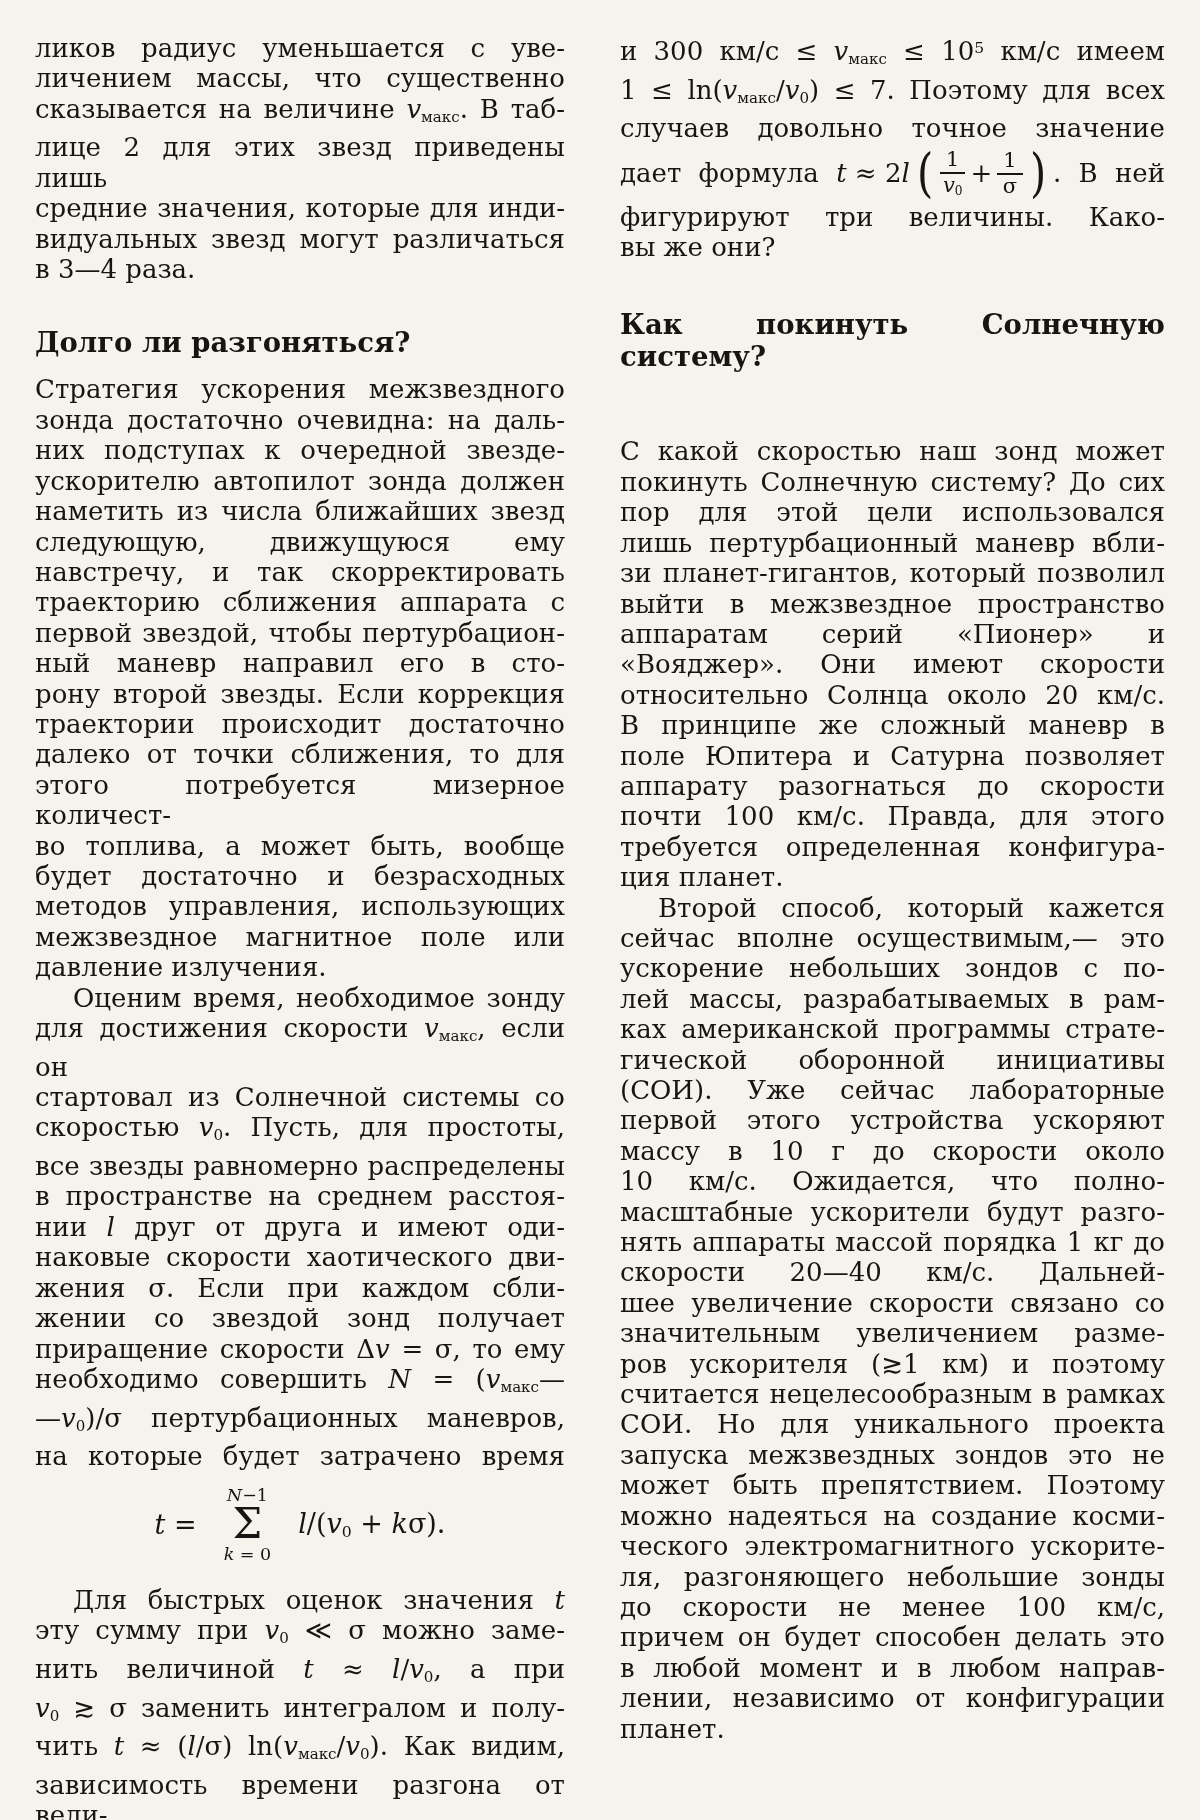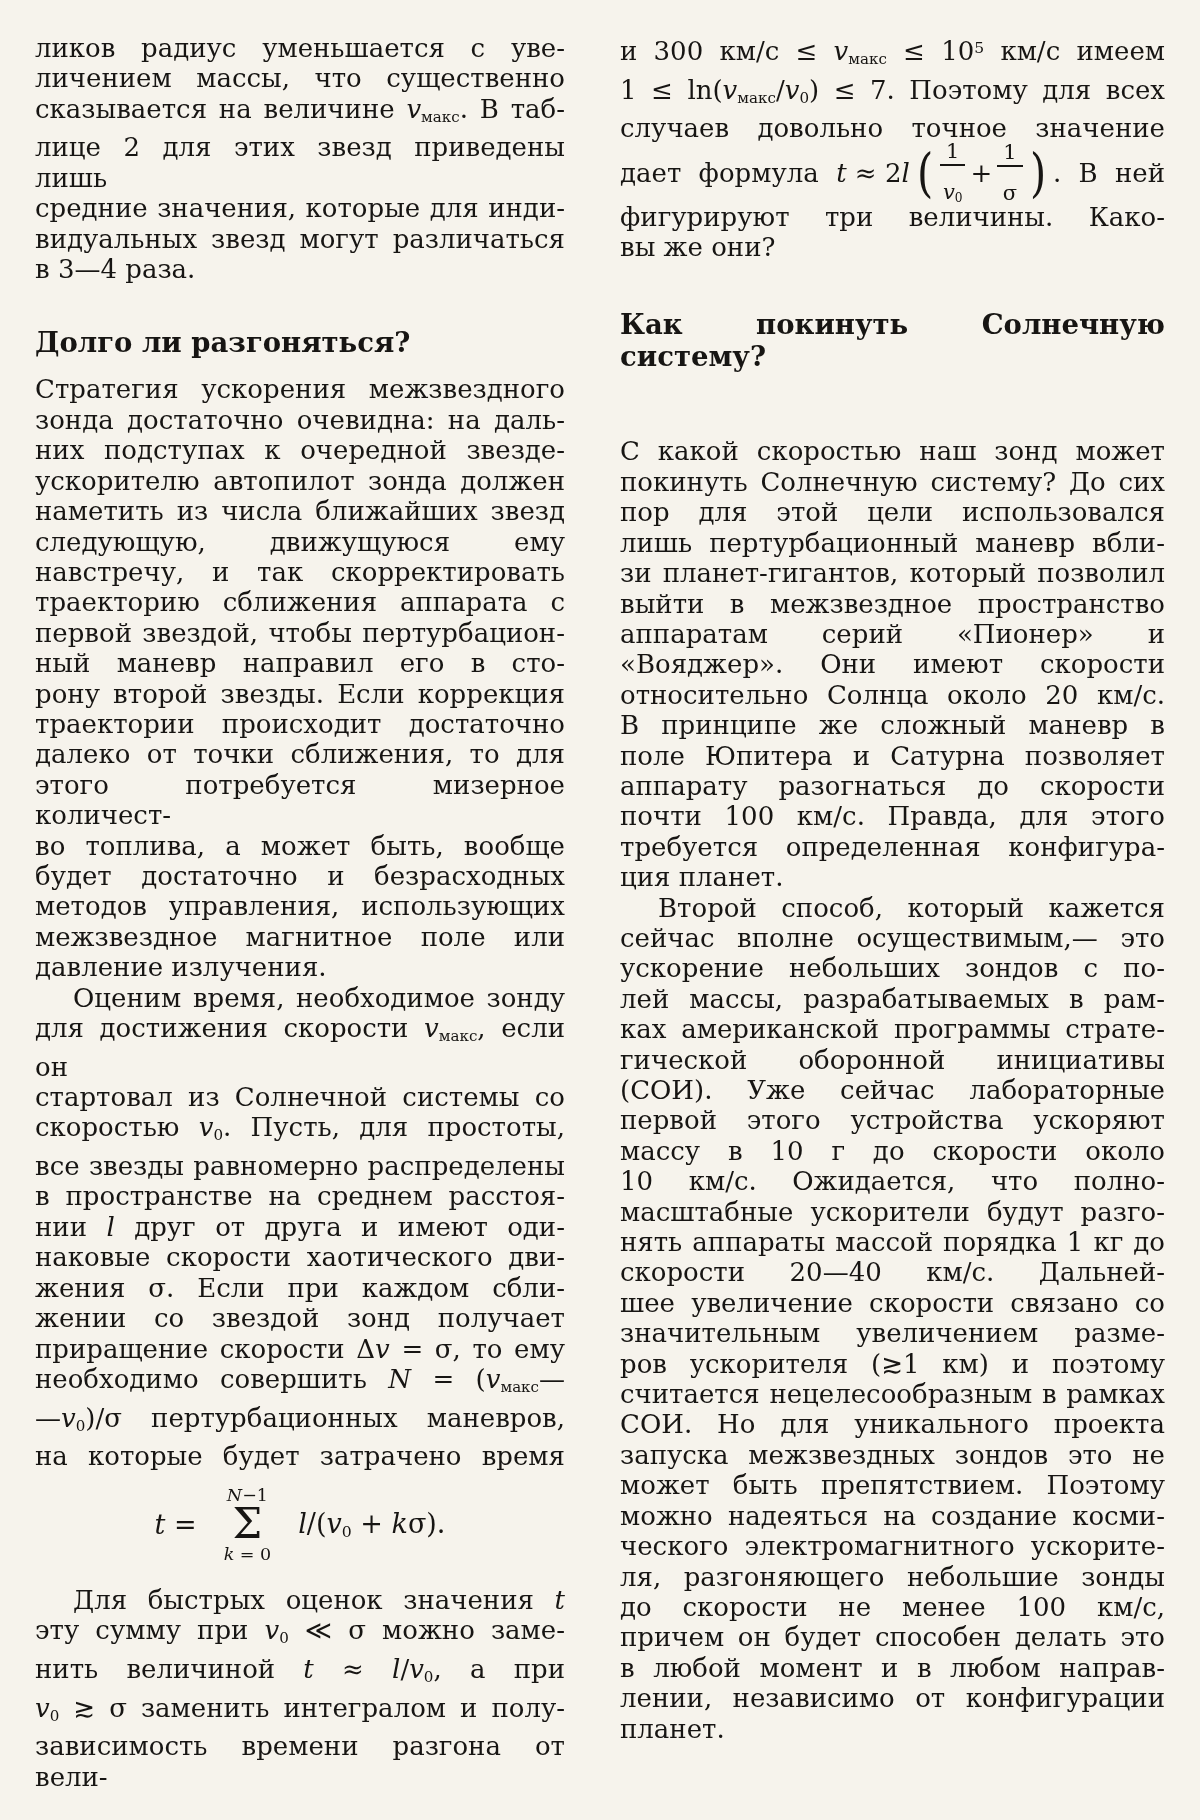--- a/index.html
+++ b/index.html
@@ -49,21 +49,21 @@
   .expr{display:inline-flex;align-items:center;gap:5px;}
   .big-paren{
     font-size:52px;font-weight:400;line-height:1;
     transform:scaleX(0.8);display:inline-block;
   }
   .frac{
     display:inline-flex;flex-direction:column;align-items:center;
     font-size:21px;line-height:1.05;
   }
   .frac .num{padding:0 6px 2px 6px;border-bottom:2px solid #171513;}
-  .frac .den{padding-top:15px;}
+  .frac .den{padding-top:0;}
 </style>
 </head>
 <body>
 
 <div class="page">
 
   <div class="col col-left">
     <div class="para">
         <div class="ln jl">ликов радиус уменьшается с уве-</div>
         <div class="ln jl">личением массы, что существенно</div>
@@ -123,20 +123,21 @@
         <span class="sum-lower"><i>k</i> = 0</span>
       </span>
       <span class="f-body"><i>l</i>/(<i>v</i><sub>0</sub> + <i>k</i>σ).</span>
     </div>
 
     <div class="para">
         <div class="ln jl ind">Для быстрых оценок значения <i>t</i></div>
         <div class="ln jl">эту сумму при <i>v</i><sub>0</sub> ≪ σ можно заме-</div>
         <div class="ln jl">нить величиной <i>t</i> ≈ <i>l</i>/<i>v</i><sub>0</sub>, а при</div>
         <div class="ln jl"><i>v</i><sub>0</sub> ≳ σ заменить интегралом и полу-</div>
+        <div class="ln jl">чить <i>t</i> ≈ (<i>l</i>/σ) ln(<i>v</i><sub>макс</sub>/<i>v</i><sub>0</sub>). Как видим,</div>
         <div class="ln jl">зависимость времени разгона от вели-</div>
       </div>
 
   </div>
 
   <div class="col col-right">
     <div class="para">
         <div class="ln jl">и 300 км/с ≤ <i>v</i><sub>макс</sub> ≤ 10<sup>5</sup> км/с имеем</div>
         <div class="ln jl">1 ≤ ln(<i>v</i><sub>макс</sub>/<i>v</i><sub>0</sub>) ≤ 7. Поэтому для всех</div>
         <div class="ln jl">случаев довольно точное значение</div>

